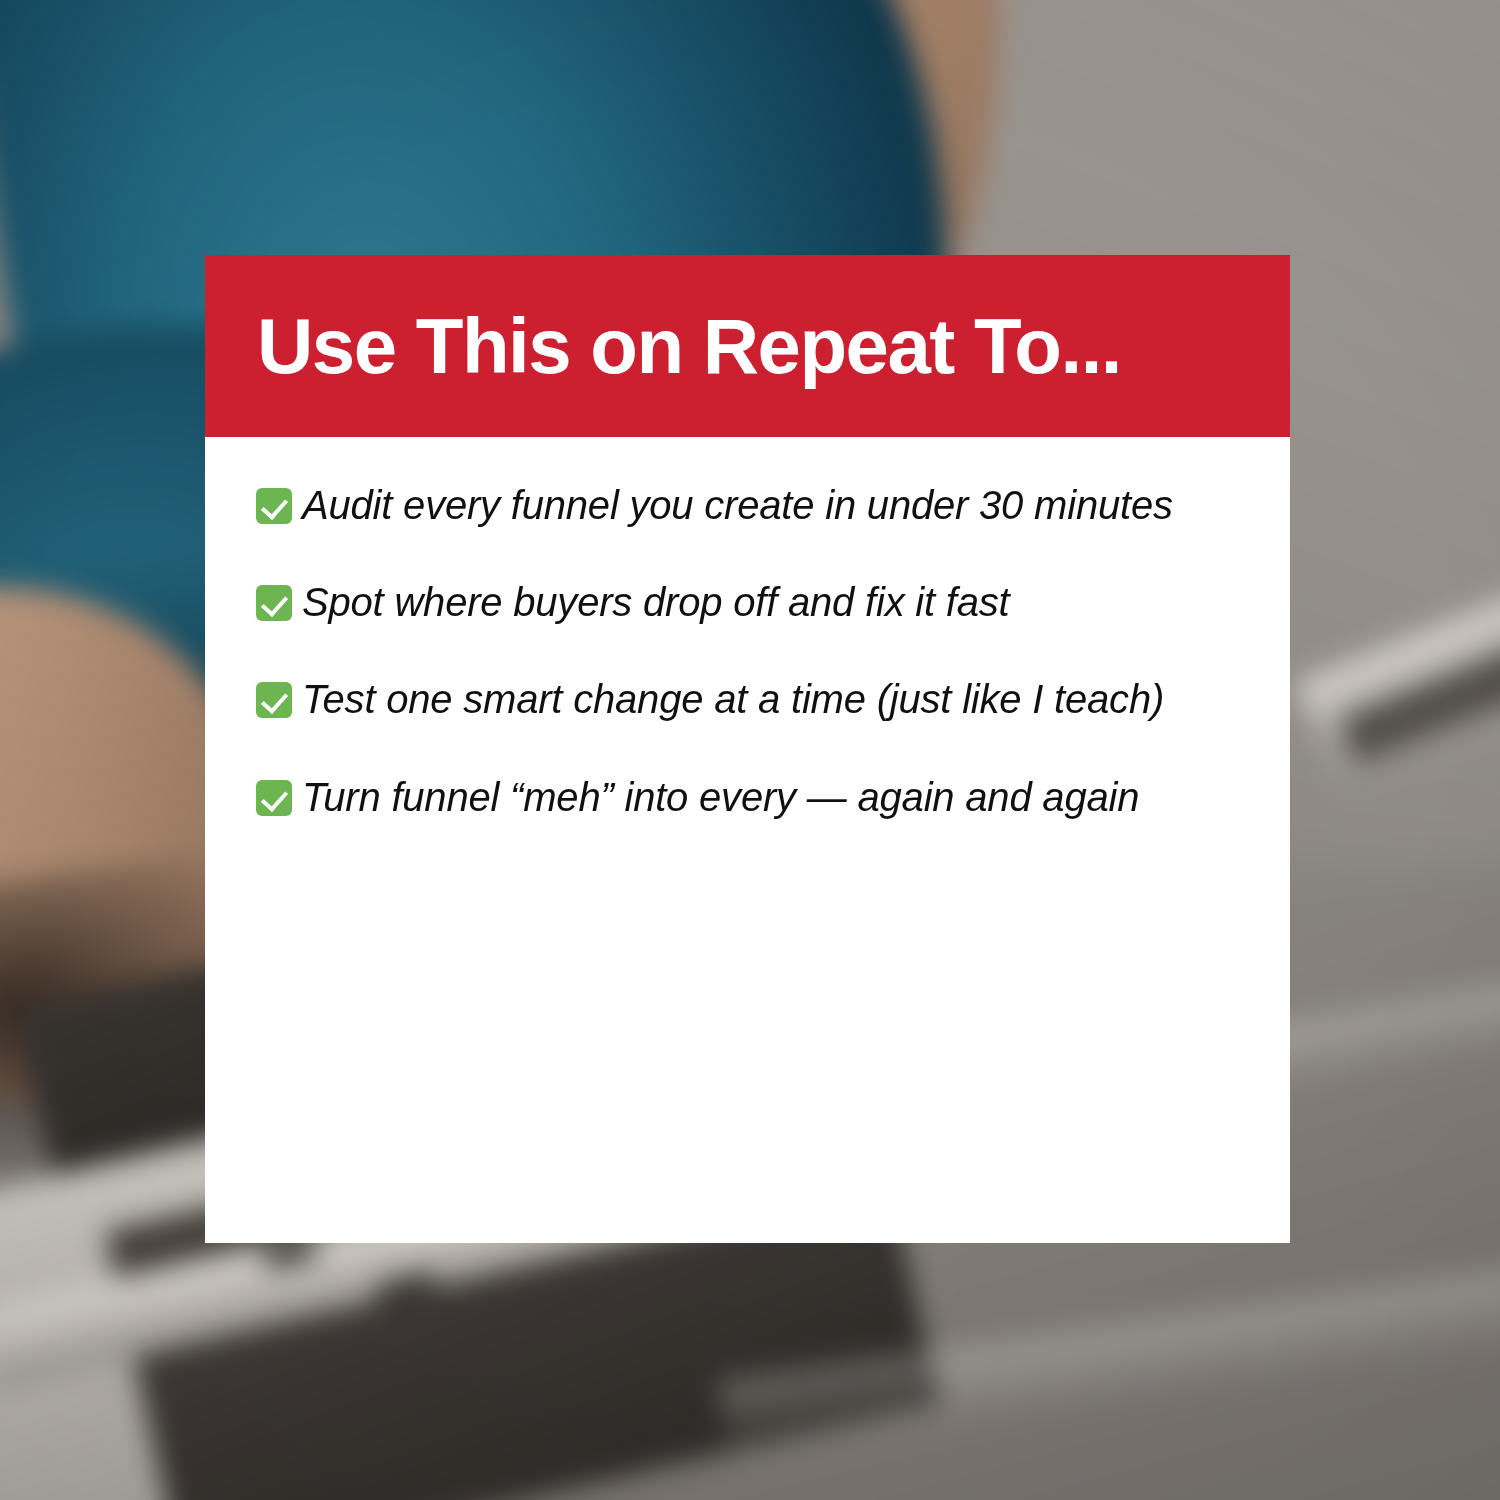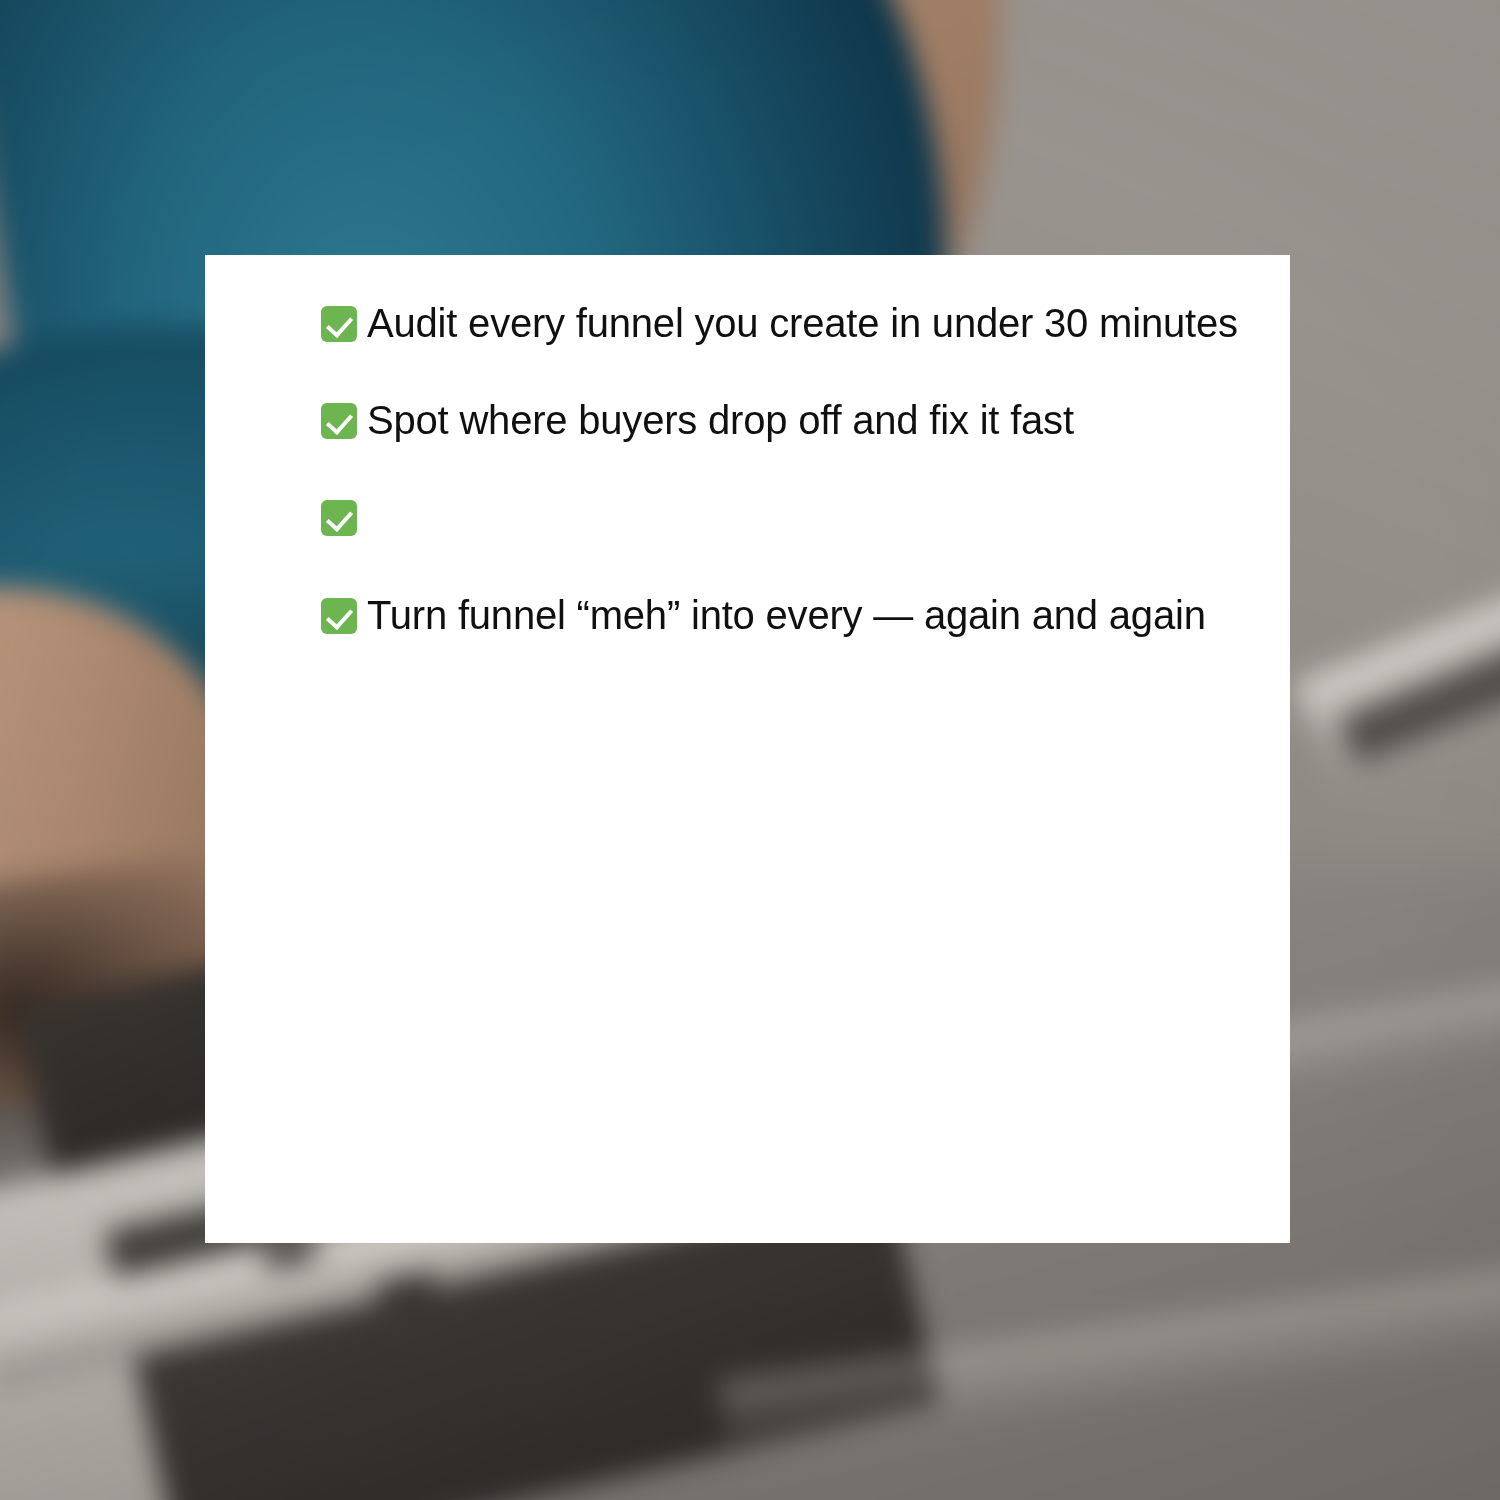--- a/index.html
+++ b/index.html
@@ -194,22 +194,23 @@
     color: #ffffff;
     font-family: "Liberation Sans", sans-serif;
     font-weight: bold;
     font-size: 78px;
     line-height: 1;
     letter-spacing: -1.5px;
     white-space: nowrap;
   }
 
   #card-body {
-    padding: 42px 40px 0 116px;
+    padding: 42px 40px 0 51px;
     box-sizing: border-box;
+    font-style: italic;
   }
 
   .check-item {
     display: block;
     margin-bottom: 44px;
     font-family: "Liberation Sans", sans-serif;
     font-size: 40px;
     line-height: 1.33;
     color: #101010;
     letter-spacing: -0.2px;
@@ -272,33 +273,36 @@
     <div class="bd bd-right-edge"></div>
     <div class="bd bd-right-dark"></div>
 
     <div class="bd bd-sheen-a"></div>
     <div class="bd bd-sheen-b"></div>
   </div>
   <div id="photo-vignette"></div>
 
   <div id="card">
 
+    <div id="card-header">
+      <div id="card-title">Use This on Repeat To...</div>
+    </div>
 
     <div id="card-body">
 
       <div class="check-item">
         <span class="check-icon"></span><span class="check-text">Audit every funnel you create in under 30 minutes</span>
       </div>
 
       <div class="check-item">
         <span class="check-icon"></span><span class="check-text">Spot where buyers drop off and fix it fast</span>
       </div>
 
       <div class="check-item">
-        <span class="check-icon"></span>
+        <span class="check-icon"></span><span class="check-text">Test one smart change at a time (just like I teach)</span>
       </div>
 
 
       <div class="check-item">
         <span class="check-icon"></span><span class="check-text">Turn funnel “meh” into every — again and again</span>
       </div>
 
     </div>
   </div>
 

